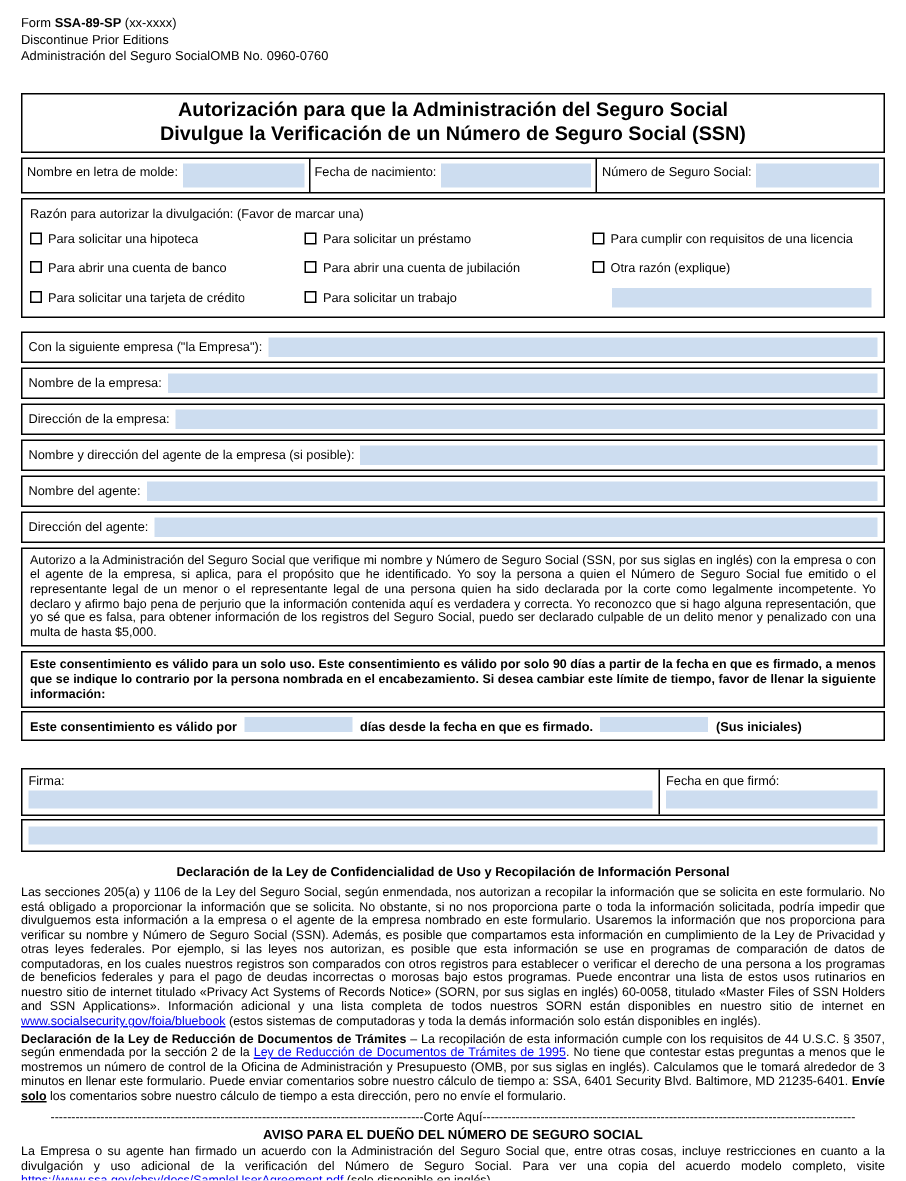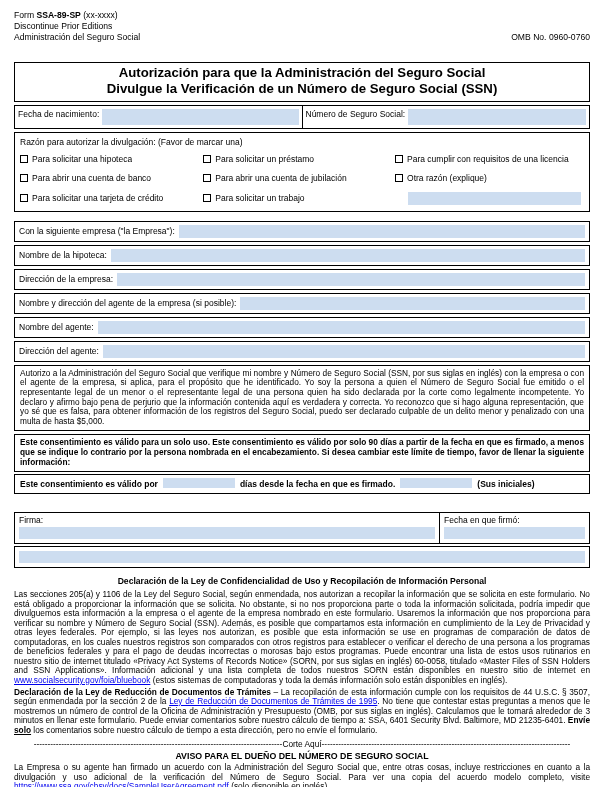--- a/index.html
+++ b/index.html
@@ -10,21 +10,21 @@
     font-family: "Liberation Sans", sans-serif;
     padding: 10px 14px 6px;
     position: relative;
   }
   .b { font-weight: bold; }
   .u { text-decoration: underline; }
   .box { border: 1px solid #000; }
   .input { background: var(--field-fill, #cdddf0); }
 
   
-  .hdr { display: flex; justify-content: space-between; align-items: flex-end; font-size: 8.6px; line-height: 1.3; }
+  .hdr { display: flex; align-items: flex-end; font-size: 8.6px; line-height: 1.3; }
   .hdr-left div { white-space: nowrap; }
   .hdr-right { white-space: nowrap; }
 
   
   .title-box { margin-top: 18px; text-align: center; font-weight: bold; font-size: 13.2px; line-height: 1.22; padding: 2px 2px 4px; }
 
   
   .fields-row { margin-top: 3px; display: flex; }
   .fcell { flex: 1; display: flex; align-items: flex-start; gap: 3px; padding: 3px 3px; min-width: 0; }
   .fcell + .fcell { border-left: 1px solid #000; }
@@ -84,20 +84,24 @@
     <div class="hdr-right">OMB No. 0960-0760</div>
   </div>
 
   <div class="box title-box">
     <div>Autorización para que la Administración del Seguro Social</div>
     <div>Divulgue la Verificación de un Número de Seguro Social (SSN)</div>
   </div>
 
   <div class="box fields-row">
     <div class="fcell">
+      <span class="lbl">Nombre en letra de molde:</span>
+      <div class="input"></div>
+    </div>
+    <div class="fcell">
       <span class="lbl">Fecha de nacimiento:</span>
       <div class="input"></div>
     </div>
     <div class="fcell">
       <span class="lbl">Número de Seguro Social:</span>
       <div class="input"></div>
     </div>
   </div>
 
   <div class="box reason-box">
@@ -139,21 +143,21 @@
           <div class="input otra-input"></div>
         </div>
     </div>
   </div>
 
   <div class="crow first">
     <span class="lbl">Con la siguiente empresa ("la Empresa"):</span>
     <div class="input"></div>
   </div>
   <div class="crow">
-    <span class="lbl">Nombre de la hipoteca:</span>
+    <span class="lbl">Nombre de la empresa:</span>
     <div class="input"></div>
   </div>
   <div class="crow">
     <span class="lbl">Dirección de la empresa:</span>
     <div class="input"></div>
   </div>
   <div class="crow">
     <span class="lbl">Nombre y dirección del agente de la empresa (si posible):</span>
     <div class="input"></div>
   </div>

